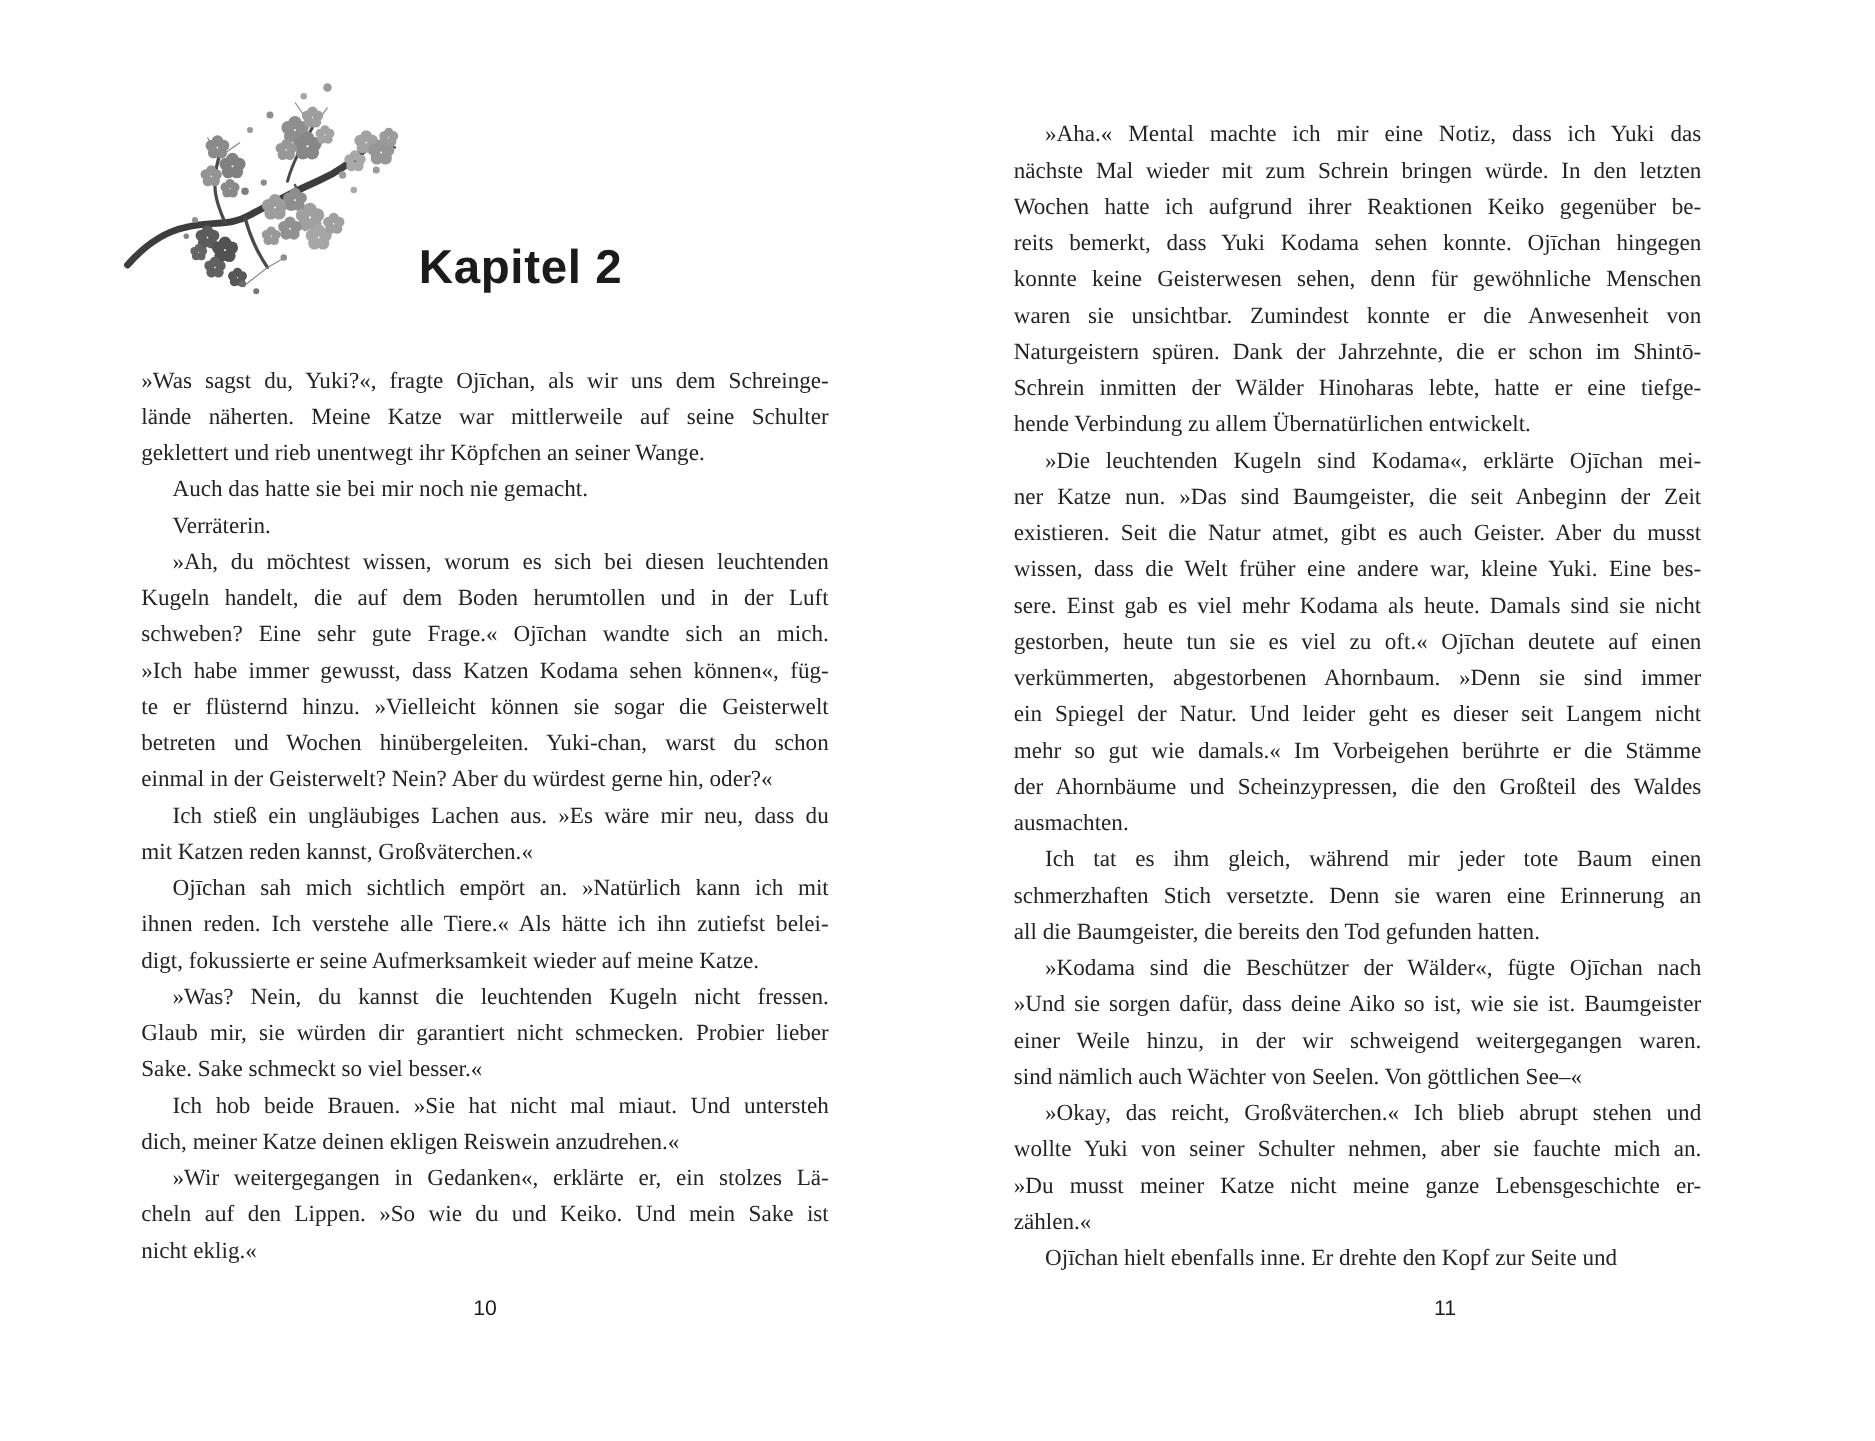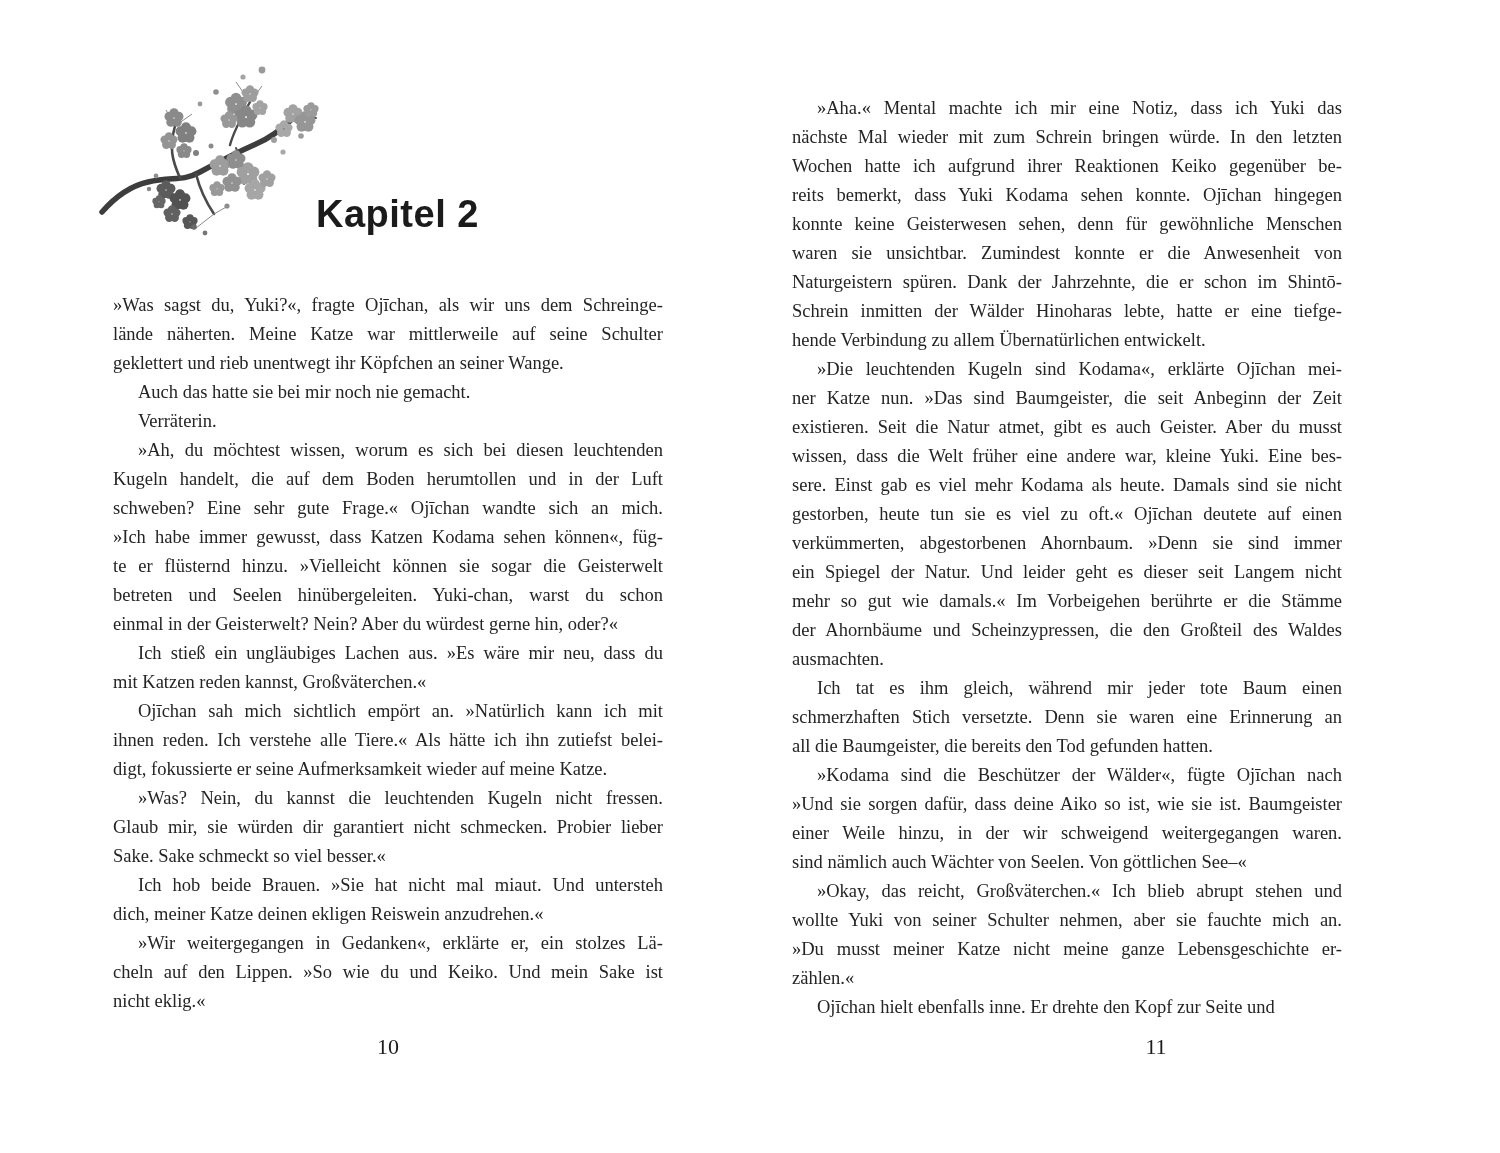--- a/index.html
+++ b/index.html
@@ -10,46 +10,46 @@
     font-family:"Liberation Serif","DejaVu Serif",serif;
     color:#242424;
     overflow:hidden;
   }
   .textcol{
     position:absolute;
     width:550px;
     font-size:18.5px;
   }
   #left-text{left:113px;top:291px;}
-  #right-text{left:792px;top:94px;}
+  #right-text{left:811px;top:94px;}
   .line{
     height:29px;line-height:29px;
     text-align:justify;
     text-align-last:justify;
     overflow:hidden;
     white-space:normal;
   }
   .line.last{text-align-last:left;}
   .line.indent{text-indent:25px;}
   .chapter-heading{
     position:absolute;
-    left:316px;top:193px;
+    left:335px;top:193px;
     font-family:"Liberation Sans","DejaVu Sans",sans-serif;
     font-weight:700;
     font-size:38px;line-height:42px;
     letter-spacing:0.5px;
     color:#1b1b1b;
   }
   .pagenum{
     position:absolute;
     top:1035px;
     width:550px;
     text-align:center;
-    font-family:Liberation Serif, serif;
-    font-size:22px;line-height:24px;
+    font-family:Liberation Sans, sans-serif;
+    font-size:17px;line-height:24px;
     color:#1b1b1b;
   }
   #pagenum-left{left:113px;}
   #pagenum-right{left:881px;}
   svg.branch{position:absolute;left:96px;top:56px;}
 </style>
 </head>
 <body>
 
 <div class="spread">
@@ -127,21 +127,21 @@
       <div class="line">»Was sagst du, Yuki?«, fragte Ojīchan, als wir uns dem Schreinge-</div>
       <div class="line">lände näherten. Meine Katze war mittlerweile auf seine Schulter</div>
       <div class="line last">geklettert und rieb unentwegt ihr Köpfchen an seiner Wange.</div>
       <div class="line last indent">Auch das hatte sie bei mir noch nie gemacht.</div>
       <div class="line last indent">Verräterin.</div>
       <div class="line indent">»Ah, du möchtest wissen, worum es sich bei diesen leuchtenden</div>
       <div class="line">Kugeln handelt, die auf dem Boden herumtollen und in der Luft</div>
       <div class="line">schweben? Eine sehr gute Frage.« Ojīchan wandte sich an mich.</div>
       <div class="line">»Ich habe immer gewusst, dass Katzen Kodama sehen können«, füg-</div>
       <div class="line">te er flüsternd hinzu. »Vielleicht können sie sogar die Geisterwelt</div>
-      <div class="line">betreten und Seelen hinübergeleiten. Yuki-chan, warst du schon</div>
+      <div class="line">betreten und Wochen hinübergeleiten. Yuki-chan, warst du schon</div>
       <div class="line last">einmal in der Geisterwelt? Nein? Aber du würdest gerne hin, oder?«</div>
       <div class="line indent">Ich stieß ein ungläubiges Lachen aus. »Es wäre mir neu, dass du</div>
       <div class="line last">mit Katzen reden kannst, Großväterchen.«</div>
       <div class="line indent">Ojīchan sah mich sichtlich empört an. »Natürlich kann ich mit</div>
       <div class="line">ihnen reden. Ich verstehe alle Tiere.« Als hätte ich ihn zutiefst belei-</div>
       <div class="line last">digt, fokussierte er seine Aufmerksamkeit wieder auf meine Katze.</div>
       <div class="line indent">»Was? Nein, du kannst die leuchtenden Kugeln nicht fressen.</div>
       <div class="line">Glaub mir, sie würden dir garantiert nicht schmecken. Probier lieber</div>
       <div class="line last">Sake. Sake schmeckt so viel besser.«</div>
       <div class="line indent">Ich hob beide Brauen. »Sie hat nicht mal miaut. Und untersteh</div>

